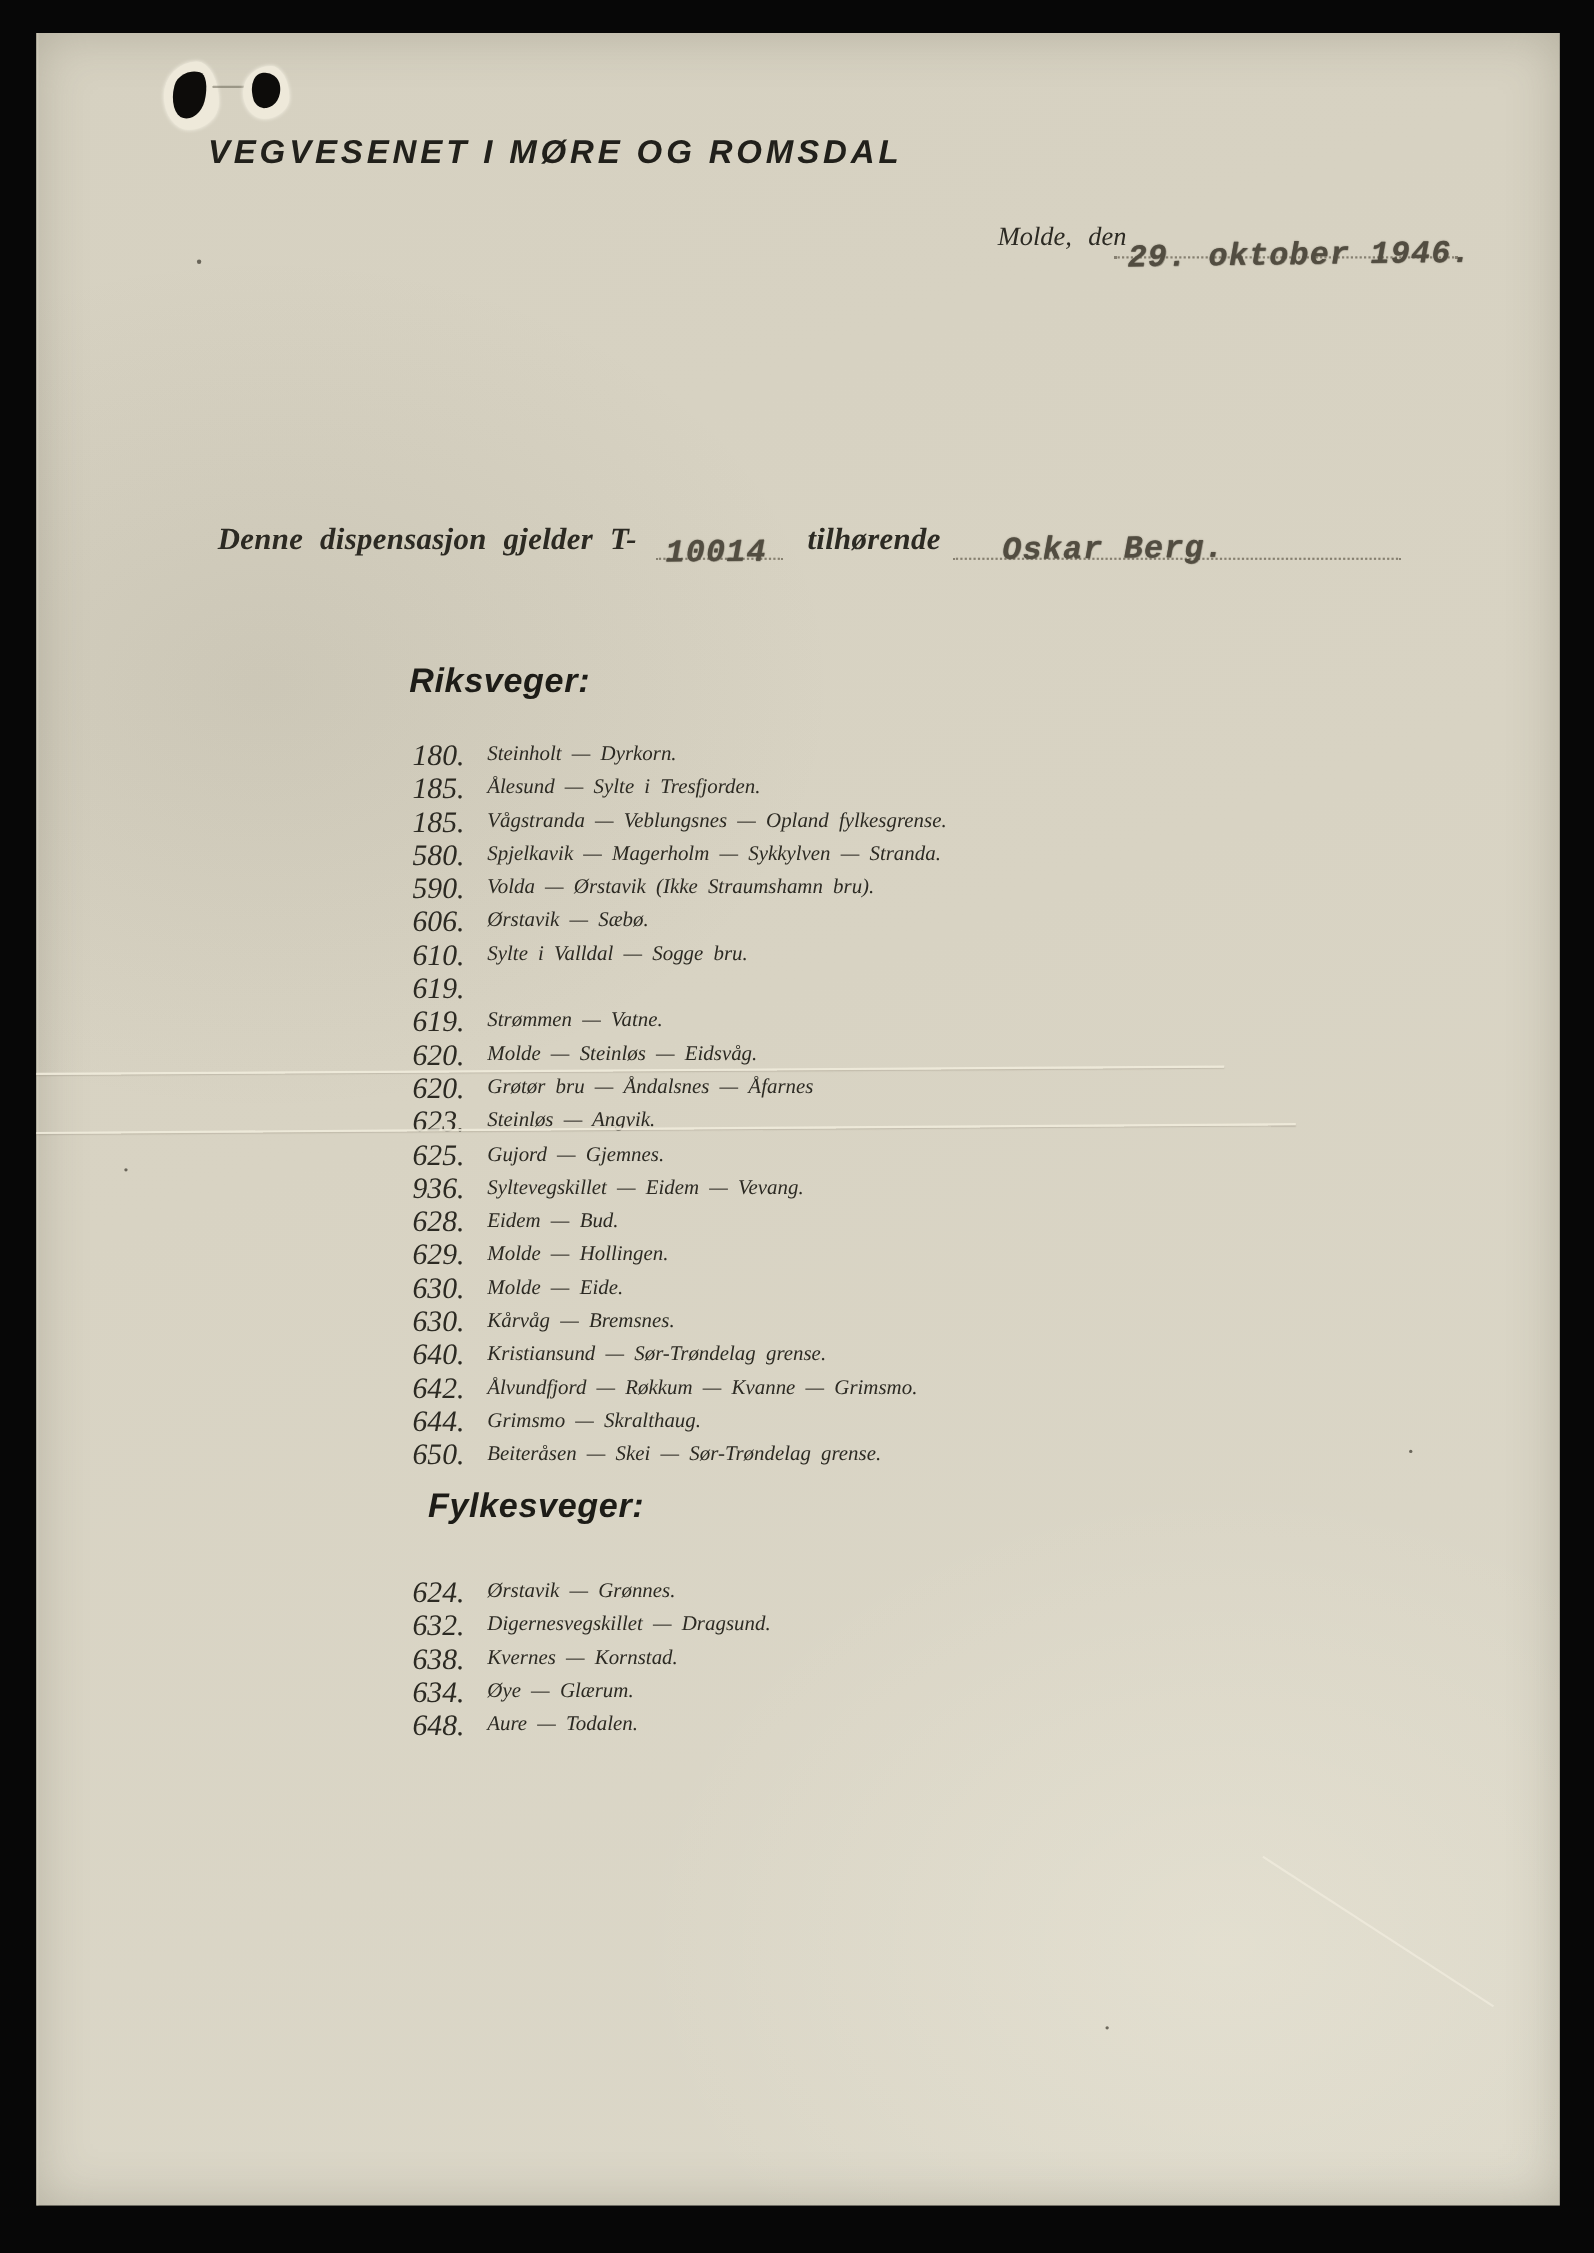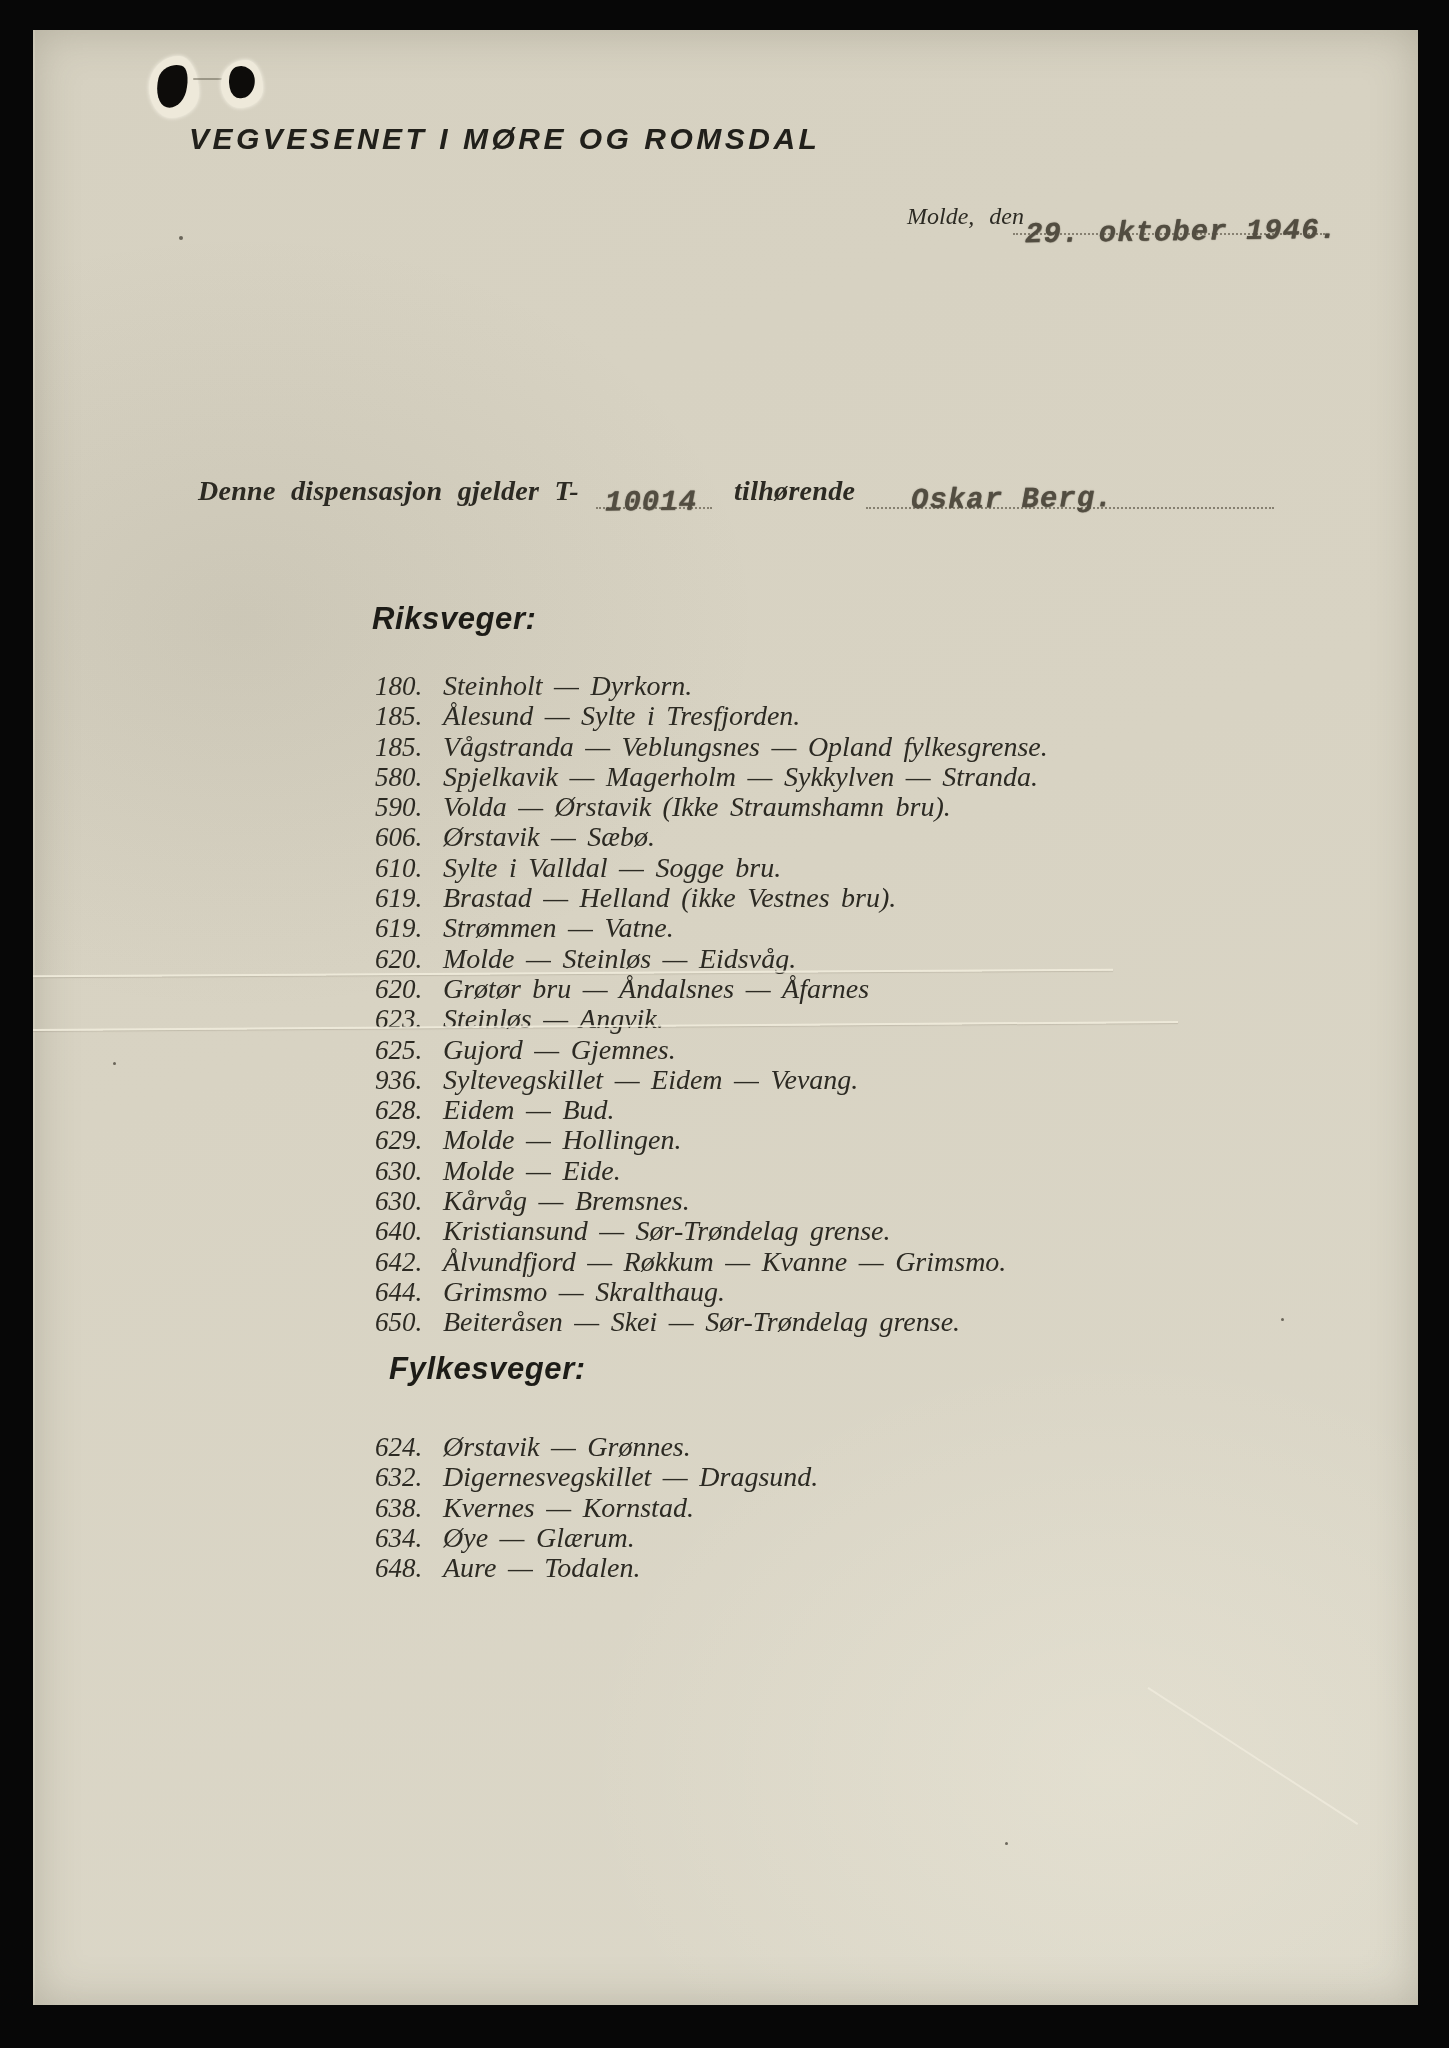--- a/index.html
+++ b/index.html
@@ -66,21 +66,21 @@
     color:#1d1c17;
   }
   .riks-heading{left:339px;top:571px;}
   .fylkes-heading{left:340px;top:1321px;margin-left:16px;}
   
   .route-list{position:absolute;left:342px;margin-top:40px;}
   .riks-list{top:601px;}
   .fylkes-list{top:1362px;}
   .route-row{display:flex;height:30.3px;line-height:30.3px;}
   .route-num{width:68px;font-size:27px;color:#2c2a23;}
-  .route-text{font-size:28px;color:#2c2a23;word-spacing:4.5px;white-space:nowrap;}
+  .route-text{font-size:19px;color:#2c2a23;word-spacing:4.5px;white-space:nowrap;}
   
   .crease{position:absolute;background:rgba(240,235,219,0.9);height:2px;box-shadow:0 1px 1px rgba(108,102,85,0.20);}
   .crease-1{left:0;top:942px;width:1080px;transform:rotate(-0.35deg);}
   .crease-2{left:0;top:995px;width:1145px;transform:rotate(-0.4deg);}
   .crease-3{left:1095px;top:1725px;width:250px;height:1.5px;transform:rotate(33deg);background:rgba(242,238,224,0.65);box-shadow:none;}
   .speck{position:absolute;background:rgba(58,54,44,0.7);border-radius:50%;}
 </style>
 </head>
 <body>
 
@@ -137,21 +137,20 @@
     <span class="route-text">Ørstavik — Sæbø.</span>
   </div>
 
   <div class="route-row">
     <span class="route-num">610.</span>
     <span class="route-text">Sylte i Valldal — Sogge bru.</span>
   </div>
 
   <div class="route-row">
     <span class="route-num">619.</span>
-    <span class="route-text">Brastad — Helland (ikke Vestnes bru).</span>
   </div>
 
   <div class="route-row">
     <span class="route-num">619.</span>
     <span class="route-text">Strømmen — Vatne.</span>
   </div>
 
   <div class="route-row">
     <span class="route-num">620.</span>
     <span class="route-text">Molde — Steinløs — Eidsvåg.</span>

